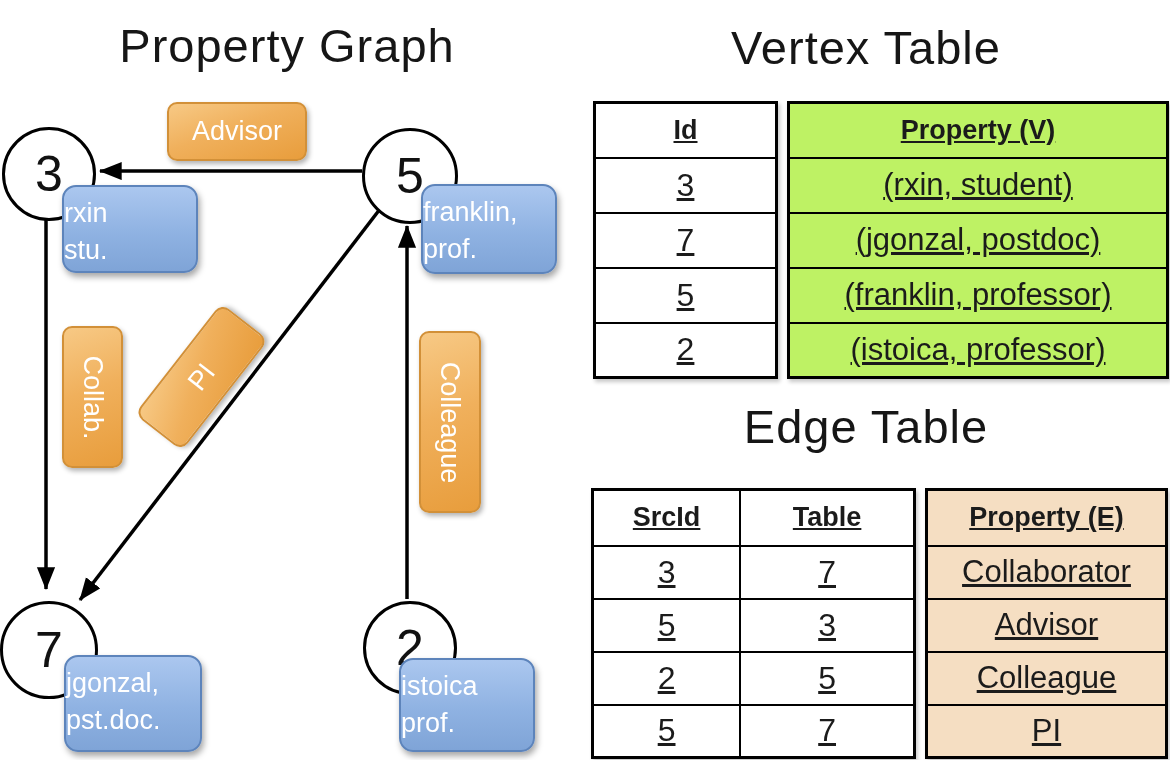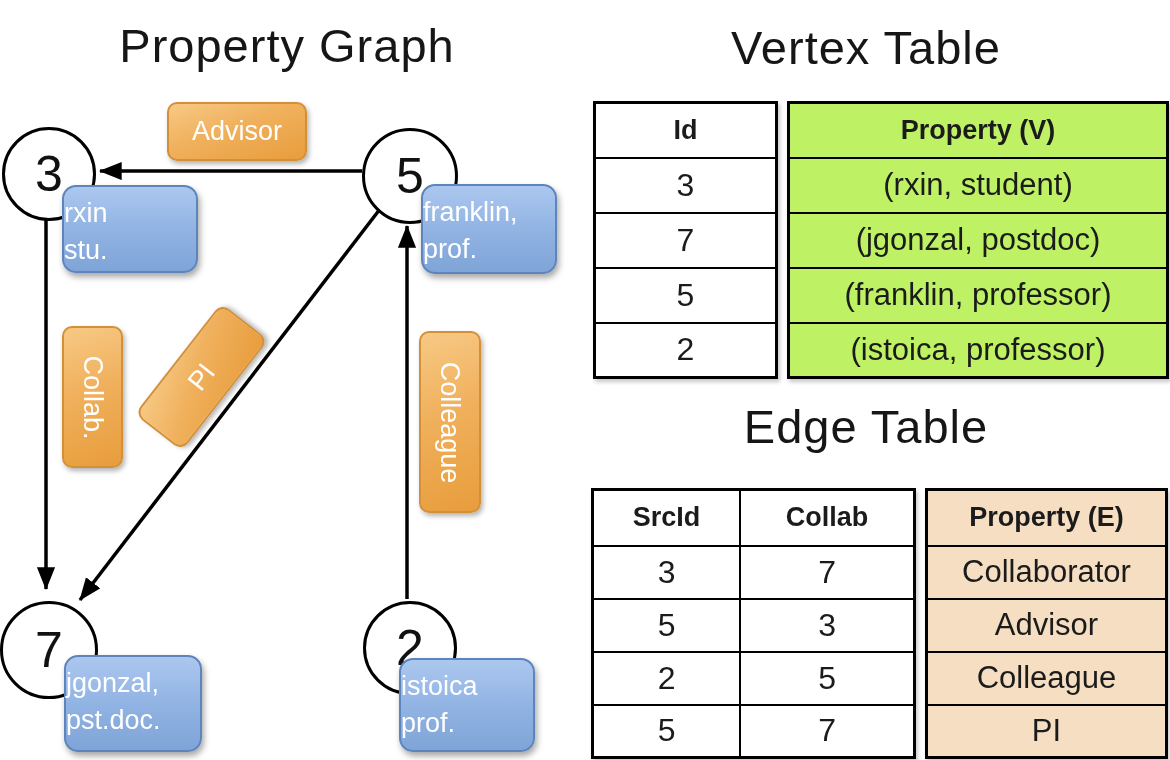--- a/index.html
+++ b/index.html
@@ -30,21 +30,21 @@
   .vbox{
     position:absolute;z-index:4;border-radius:14px;
     background:linear-gradient(180deg,#abc7ef 0%,#8fb2e2 55%,#7fa4d7 100%);
     border:2px solid #5d84bb;box-shadow:2px 4px 6px rgba(0,0,0,0.35);
     color:#ffffff;font-size:27px;line-height:1.38;
     padding:8px 6px 0 0;box-sizing:border-box;
   }
   
   .tbl{position:absolute;border-collapse:collapse;box-shadow:2px 3px 4px rgba(0,0,0,0.22);}
   .tbl td{border:2.5px solid #000;text-align:center;vertical-align:middle;padding:0;}
-  .tbl{border:3px solid #000;}
+  .tbl{border:3px solid #000;text-decoration:underline;}
   .hdr{font-weight:bold;font-size:27px;}
   .numc{font-size:32px;background:#ffffff;}
   .bluec{background:#bef264;}
   .tanc{background:#f5dec2;}
   .propc{font-size:31px;}
   .vt-row{height:55px;}
   .et-hrow{height:56px;}
   .et-row{height:53px;}
 </style>
 </head>
@@ -152,21 +152,21 @@
     </table>
 
   <table class="tbl" style="left:591px;top:488px;width:325px;">
     <colgroup>
         <col style="width:149px;">
         <col style="width:176px;">
       </colgroup>
     <tbody>
         <tr class="et-hrow">
       <td class="hdr">SrcId</td>
-      <td class="hdr">Collab</td>
+      <td class="hdr">Table</td>
     </tr>
     <tr class="et-row">
       <td class="numc">3</td>
       <td class="numc">7</td>
     </tr>
     <tr class="et-row">
       <td class="numc">5</td>
       <td class="numc">3</td>
     </tr>
     <tr class="et-row">

